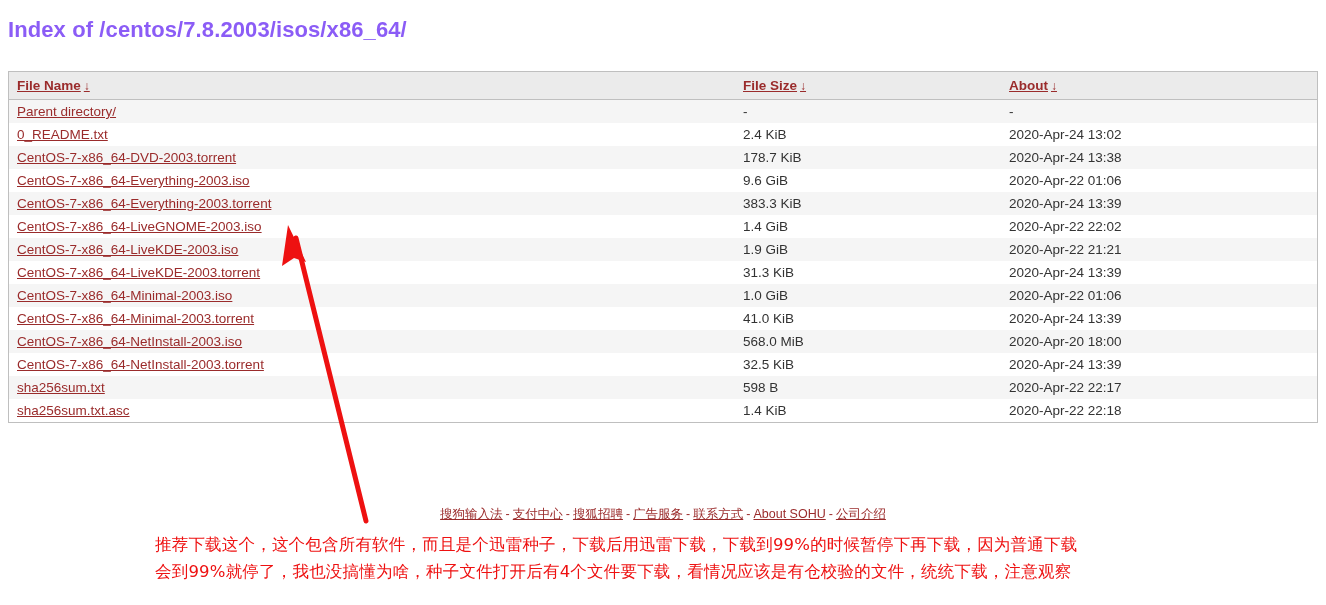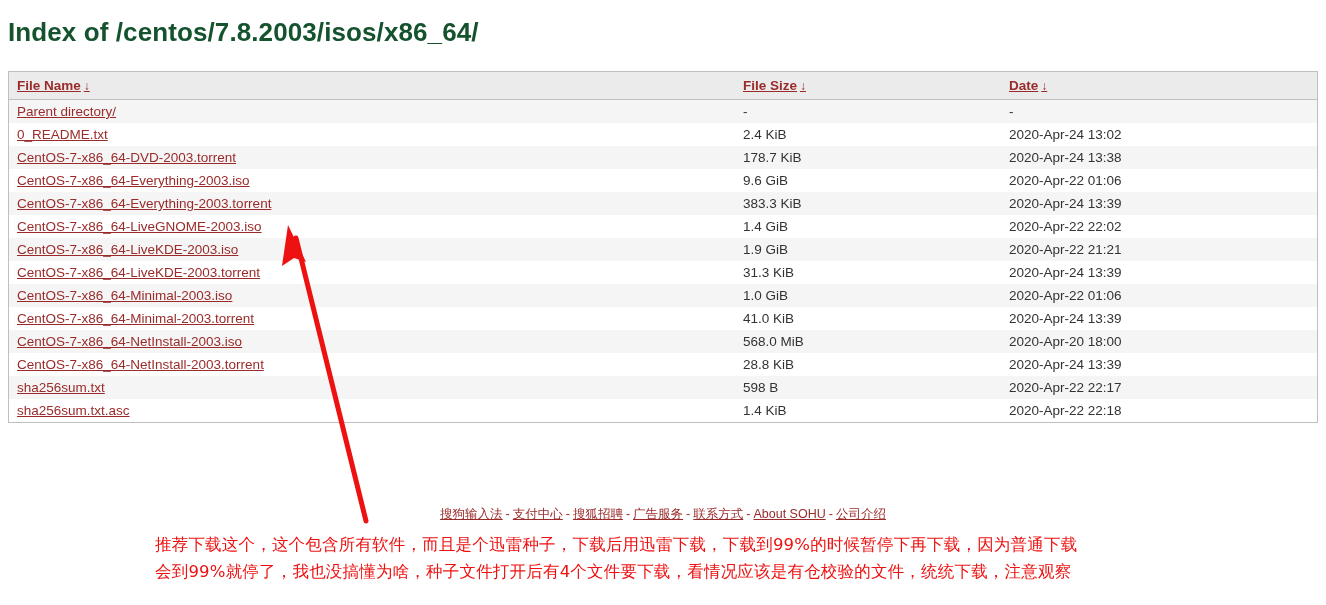--- a/index.html
+++ b/index.html
@@ -14,25 +14,25 @@
     overflow: hidden;
     font-family: "Liberation Sans", "DejaVu Sans", sans-serif;
     color: #000000;
   }
 
   
   .page-title {
     position: absolute;
     left: 8px;
     top: 17px;
-    font-size: 26px;
+    font-size: 22px;
     font-weight: bold;
     letter-spacing: 0.1px;
     white-space: nowrap;
-    color: #14532d;
+    color: #8b5cf6;
   }
 
   
   .listing-wrap {
     position: absolute;
     left: 8px;
     top: 71px;
     width: 1310px;
     border: 1px solid #bfbfbf;
     box-sizing: border-box;
@@ -157,21 +157,21 @@
     </colgroup>
     <thead>
       <tr>
         <th>
           <span class="hdr-link">File Name</span><span class="sort-arrow">↓</span>
         </th>
         <th>
           <span class="hdr-link">File Size</span><span class="sort-arrow">↓</span>
         </th>
         <th>
-          <span class="hdr-link">Date</span><span class="sort-arrow">↓</span>
+          <span class="hdr-link">About</span><span class="sort-arrow">↓</span>
         </th>
       </tr>
     </thead>
     <tbody id="listing-body">
         <tr>
           <td class="name"><a class="fname">Parent directory/</a></td>
           <td class="size">-</td>
           <td class="date">-</td>
         </tr>
         <tr>
@@ -219,21 +219,21 @@
           <td class="size">41.0 KiB</td>
           <td class="date">2020-Apr-24 13:39</td>
         </tr>
         <tr>
           <td class="name"><a class="fname">CentOS-7-x86_64-NetInstall-2003.iso</a></td>
           <td class="size">568.0 MiB</td>
           <td class="date">2020-Apr-20 18:00</td>
         </tr>
         <tr>
           <td class="name"><a class="fname">CentOS-7-x86_64-NetInstall-2003.torrent</a></td>
-          <td class="size">28.8 KiB</td>
+          <td class="size">32.5 KiB</td>
           <td class="date">2020-Apr-24 13:39</td>
         </tr>
         <tr>
           <td class="name"><a class="fname">sha256sum.txt</a></td>
           <td class="size">598 B</td>
           <td class="date">2020-Apr-22 22:17</td>
         </tr>
         <tr>
           <td class="name"><a class="fname">sha256sum.txt.asc</a></td>
           <td class="size">1.4 KiB</td>

